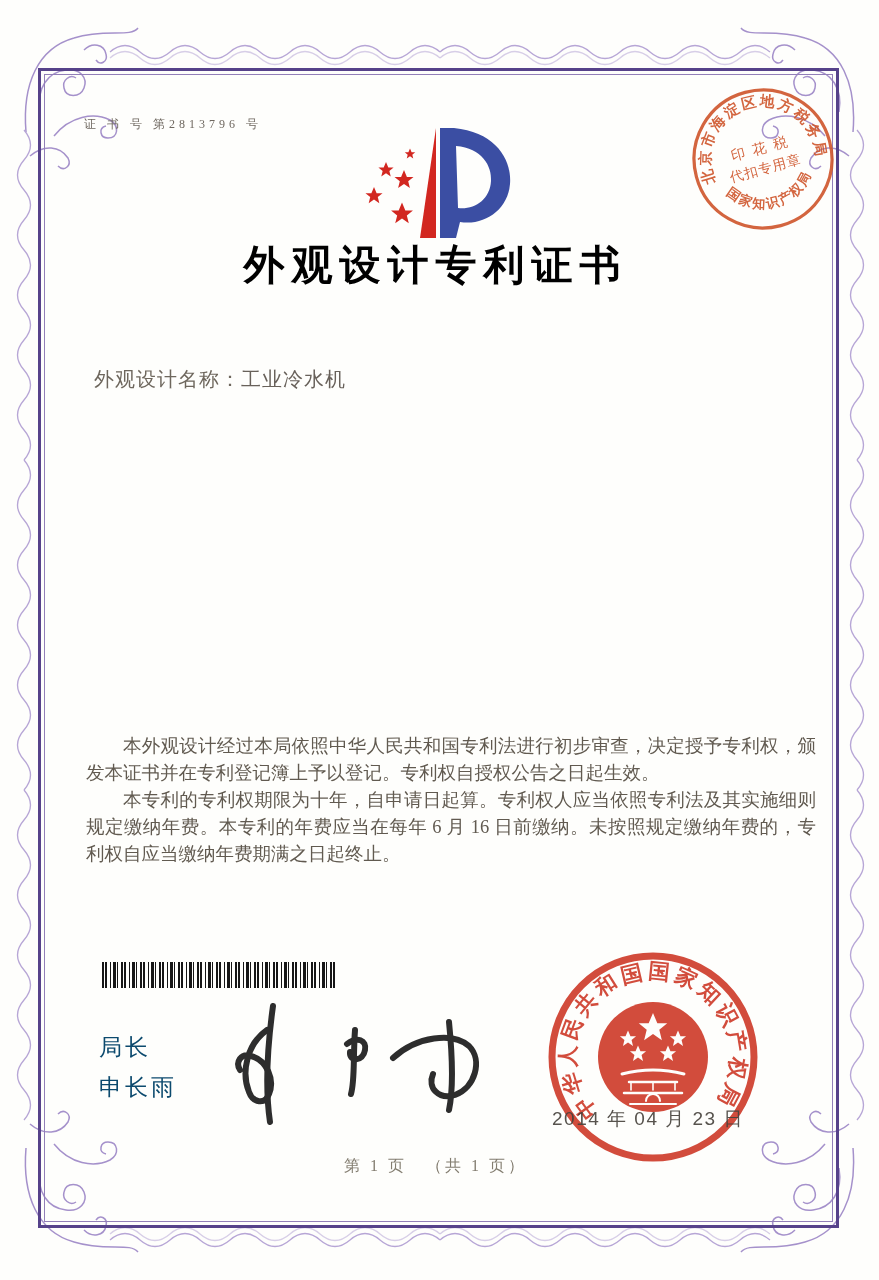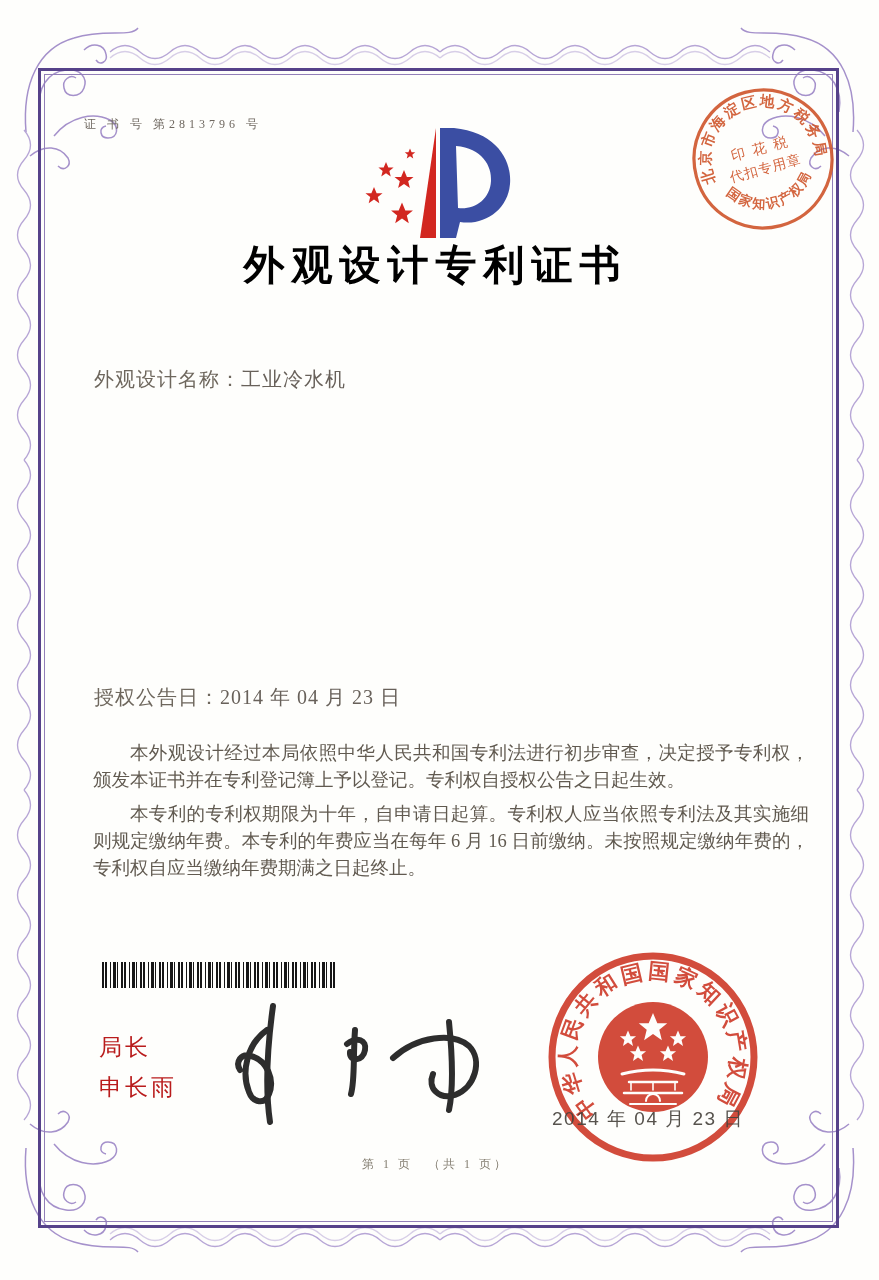--- a/index.html
+++ b/index.html
@@ -14,38 +14,38 @@
   .frame-inner{position:absolute;inset:3px;border:1px solid #927fb8;}
   .cert-no{position:absolute;left:84px;top:116px;font-size:12px;letter-spacing:4px;
     color:#6e6differ75f;color:#6e675f;}
   .logo{position:absolute;left:352px;top:124px;width:170px;height:122px;}
   .title{position:absolute;left:38px;top:238px;width:795px;text-align:center;
     font-size:41px;font-weight:600;letter-spacing:7px;color:#000000;}
   .field{position:absolute;left:94px;font-size:20px;color:#6e675d;letter-spacing:1px;white-space:pre;}
   .field .fvalue{color:#68615a;}
   .body-text{position:absolute;left:86px;top:733px;width:730px;font-size:18.5px;
     line-height:27px;color:#615a50;text-align:justify;}
-  .body-text p{margin:7px;text-indent:2em;}
+  .body-text p{margin:0;text-indent:2em;}
   .barcode{position:absolute;left:102px;top:962px;width:236px;height:26px;
     background:repeating-linear-gradient(90deg,
       #161616 0 2px,transparent 2px 3px,
       #161616 3px 5px,transparent 5px 8px,
       #161616 8px 9px,transparent 9px 11px,
       #161616 11px 14px,transparent 14px 15px,
       #161616 15px 16px,transparent 16px 19px);}
-  .director{position:absolute;left:99px;font-size:23px;color:#b91c1c;letter-spacing:3px;}
+  .director{position:absolute;left:99px;font-size:23px;color:#0c4a6e;letter-spacing:3px;}
   .sig{position:absolute;left:205px;top:996px;width:300px;height:135px;}
   .seal{position:absolute;left:544px;top:948px;width:220px;height:220px;}
   .tax-seal{position:absolute;left:688px;top:84px;width:150px;height:150px;
     transform:rotate(-15deg);opacity:.92;}
   .date-stamp{position:absolute;left:552px;top:1106px;font-size:19px;color:#45413b;
     letter-spacing:1.5px;font-family:"Liberation Sans","DejaVu Sans",sans-serif;
     white-space:pre;opacity:.9;}
   .footer{position:absolute;left:38px;top:1156px;width:795px;text-align:center;
-    font-size:12px;color:#837d70;letter-spacing:3px;}
+    font-size:16px;color:#837d70;letter-spacing:3px;}
   .seal-ring-text{font-family:"Liberation Serif","DejaVu Serif",serif;font-weight:600;}
 </style>
 </head>
 <body>
 
 <div class="page">
 
   <svg class="lace" viewBox="0 0 879 1280">
     <defs>
       <g id="cornerFlourish" fill="none" stroke="#a591cb" stroke-width="1.5">
@@ -114,21 +114,20 @@
       <textPath href="#taxArcTop">北京市海淀区地方税务局</textPath>
     </text>
     <text class="seal-ring-text" font-size="13" letter-spacing="1.5" fill="#d0592f">
       <textPath href="#taxArcBot">国家知识产权局</textPath>
     </text>
     <text x="74" y="68" text-anchor="middle" font-size="14" letter-spacing="2" fill="#d0592f">印 花 税</text>
     <text x="74" y="88" text-anchor="middle" font-size="13.5" letter-spacing="1" fill="#d0592f">代扣专用章</text>
   </svg>
 
   <div class="field" style="top:366px"><span class="flabel">外观设计名称：</span><span class="fvalue">工业冷水机</span></div>
-  <div class="field" style="top:684px"><span class="flabel">授权公告日：</span><span class="fvalue">2014 年 04 月 23 日</span></div>
 
   <div class="body-text">
     <p>本外观设计经过本局依照中华人民共和国专利法进行初步审查，决定授予专利权，颁发本证书并在专利登记簿上予以登记。专利权自授权公告之日起生效。</p>
     <p>本专利的专利权期限为十年，自申请日起算。专利权人应当依照专利法及其实施细则规定缴纳年费。本专利的年费应当在每年 6 月 16 日前缴纳。未按照规定缴纳年费的，专利权自应当缴纳年费期满之日起终止。</p>
   </div>
 
   <div class="barcode"></div>
 
   <div class="director" style="top:1032px">局长</div>
   <div class="director" style="top:1072px">申长雨</div>

